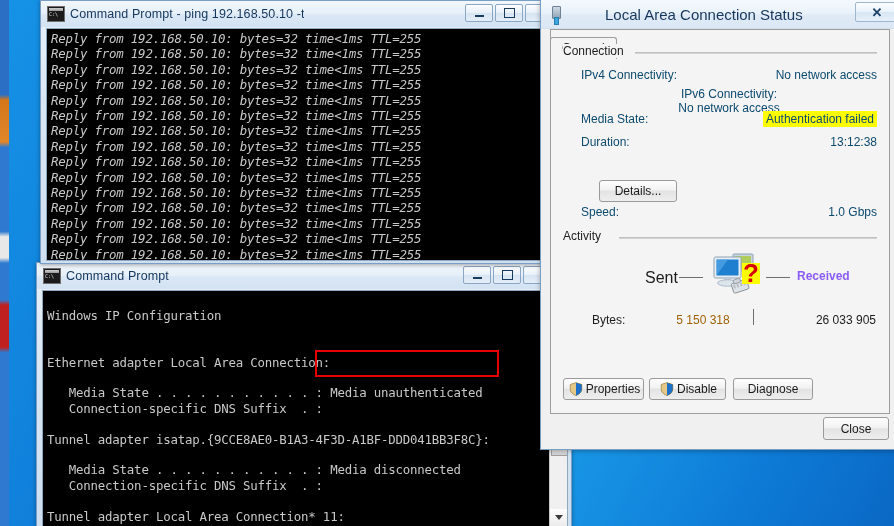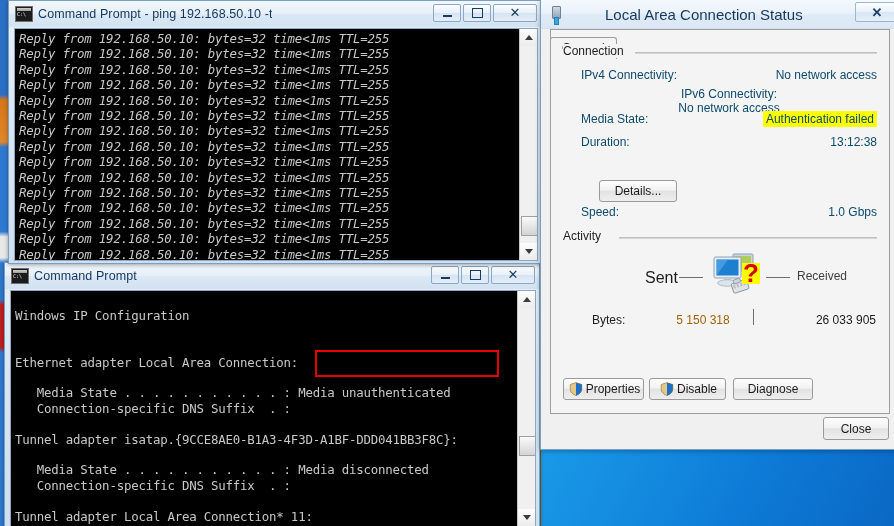--- a/index.html
+++ b/index.html
@@ -39,20 +39,21 @@
     border-top: 1px solid #7a5a10;
     border-left: 1px solid #7a5a10;
   }
 
   
   .win {
     position: absolute;
     background: #d6e3f0;
     border: 1px solid #7a9fc4;
     box-shadow: 0 1px 4px rgba(0,0,0,.35);
+    margin-left: 32px;
   }
   .win-frame-glass {
     background: linear-gradient(180deg,#e9f1f9 0%, #d9e6f3 40%, #cfdff0 100%);
   }
   .titlebar {
     position: relative;
     height: 26px;
     display: flex;
     align-items: center;
     padding-left: 6px;
@@ -478,21 +479,21 @@
         <span class="btn" style="position:absolute; left:36px; top:128px; width:78px; height:22px;">Details...</span>
       </div>
 
       <div class="groupbox" style="top:207px; height:120px;">
         <div class="group-rule" style="left:56px; width:258px;"></div>
         <span class="group-label">Activity</span>
 
         <span style="position:absolute; left:82px; top:32px; font-size:16px; color:#1c1c1c;">Sent</span>
         <div class="conn-line" style="left:116px; top:40px; width:24px;"></div>
 
-        <span style="position:absolute; left:234px; top:32px; font-size:12px; color:#404040;">Received</span>
+        <span style="position:absolute; left:234px; top:32px; font-size:12px; color:#8b5cf6;font-weight:bold;">Received</span>
         <div class="conn-line" style="left:203px; top:40px; width:24px;"></div>
 
         <div class="activity-icon" style="left:146px; top:14px;">
           <svg width="56" height="48" viewBox="0 0 56 48">
 
             <rect x="24" y="3" width="20" height="17" rx="1" fill="#c9d6e2" stroke="#8ea3b5" stroke-width="1"></rect>
             <rect x="26" y="5" width="16" height="13" fill="#aecd5a"></rect>
 
             <rect x="5" y="6" width="27" height="21" rx="1.5" fill="#e6edf4" stroke="#8ea3b5" stroke-width="1"></rect>
             <rect x="7.5" y="8.5" width="22" height="16" fill="#1e7fd0"></rect>

